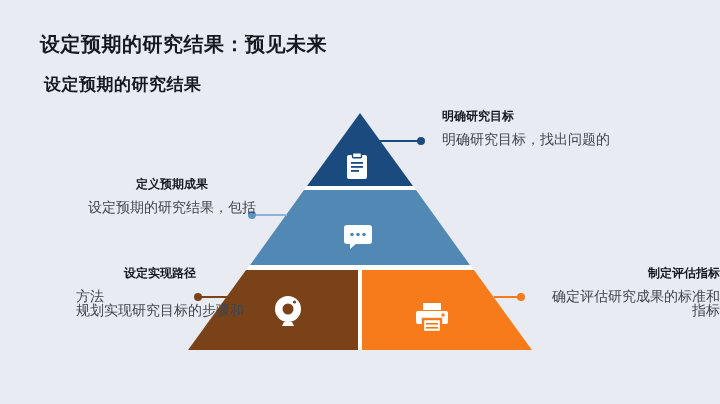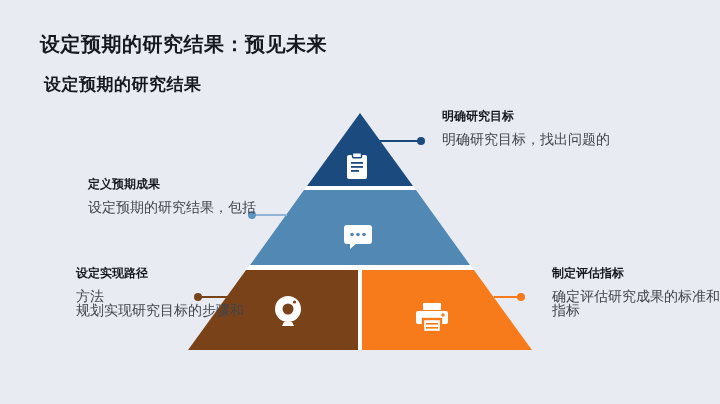--- a/index.html
+++ b/index.html
@@ -49,23 +49,23 @@
     font-size:12px;font-weight:bold;color:var(--heading,#15181e);
     white-space:nowrap;margin:0 0 8px 0;line-height:16px;
   }
   .callout .c-line{
     font-size:14px;color:var(--body-text,#40454d);
     white-space:nowrap;line-height:14px;
   }
   .callout-top-right{left:442px;top:108px;}
   .callout-mid-left{left:88px;top:176px;}
   .callout-bottom-left{left:42px;top:265px;margin-left:34px;}
-  .callout-bottom-right{left:552px;top:265px;}
+  .callout-bottom-right{left:552px;top:265px;text-align:right;}
   .callout-mid-left .c-title,
-  .callout-bottom-left .c-title{text-align:left;}
+  .callout-bottom-left .c-title{text-align:center;}
 </style>
 </head>
 <body>
 
 <div class="stage">
 
   <h1 class="slide-title">设定预期的研究结果：预见未来</h1>
   <h2 class="slide-subtitle">设定预期的研究结果</h2>
 
   <div class="pyramid">

